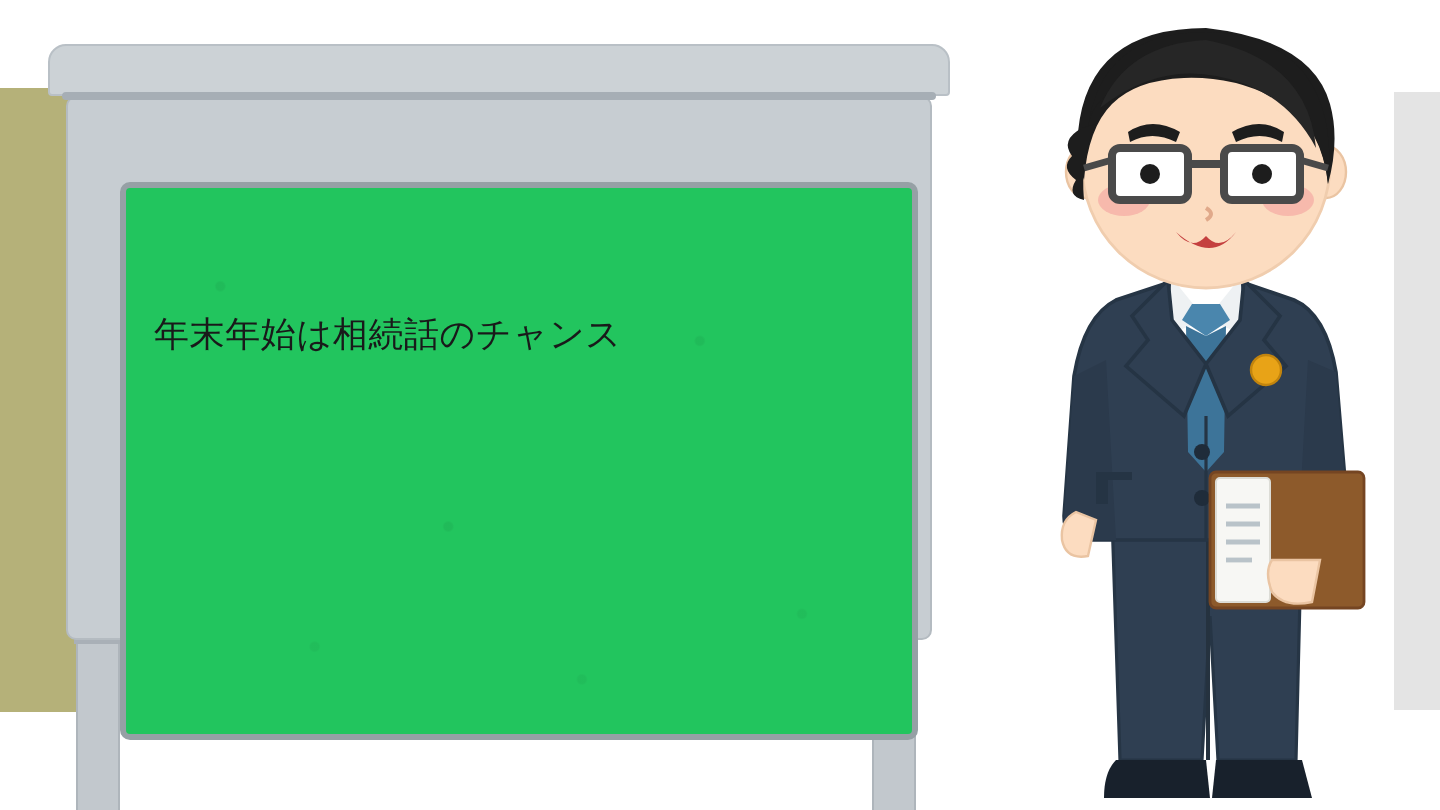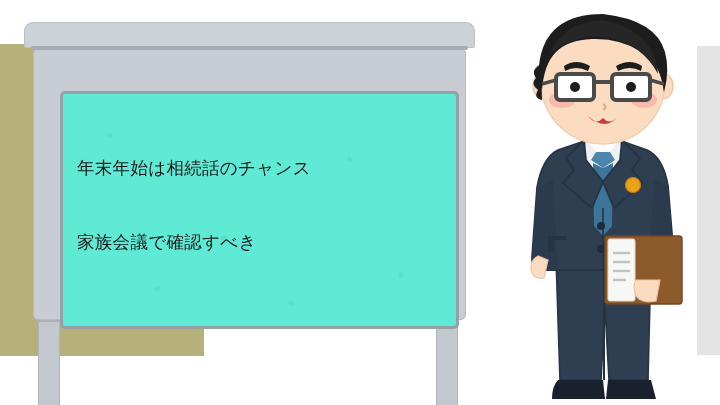--- a/index.html
+++ b/index.html
@@ -95,22 +95,22 @@
     background: #c7cdd2;
     border: 1px solid #b4bbc1;
     border-radius: 5px;
     box-sizing: border-box;
   }
   .board-inner {
     position: absolute;
     left: 26px;
     top: 42px;
     width: 399px;
-    height: 238px;
-    background: #5eead4;
+    height: 279px;
+    background: #22c55e;
     border: 3px solid #96a0a5;
     border-radius: 5px;
     box-sizing: border-box;
     overflow: hidden;
   }
   .board-texture {
     position: absolute;
     inset: 0;
     background-image:
       radial-gradient(circle at 12% 18%, rgba(0,0,0,0.05) 0 2px, transparent 3px),
@@ -159,21 +159,20 @@
       <div class="leg leg-right"></div>
       <div class="leg-cap leg-cap-left"></div>
       <div class="leg-cap leg-cap-right"></div>
     </div>
 
     <div class="board-frame">
       <div class="board-inner">
         <div class="board-texture"></div>
         <div class="board-text">
           <span class="headline-line">年末年始は相続話のチャンス</span>
-          <span class="headline-line">家族会議で確認すべき</span>
           
           
           
           
         </div>
       </div>
     </div>
 
     <div class="board-topcap"></div>
     <div class="board-topcap-line"></div>

